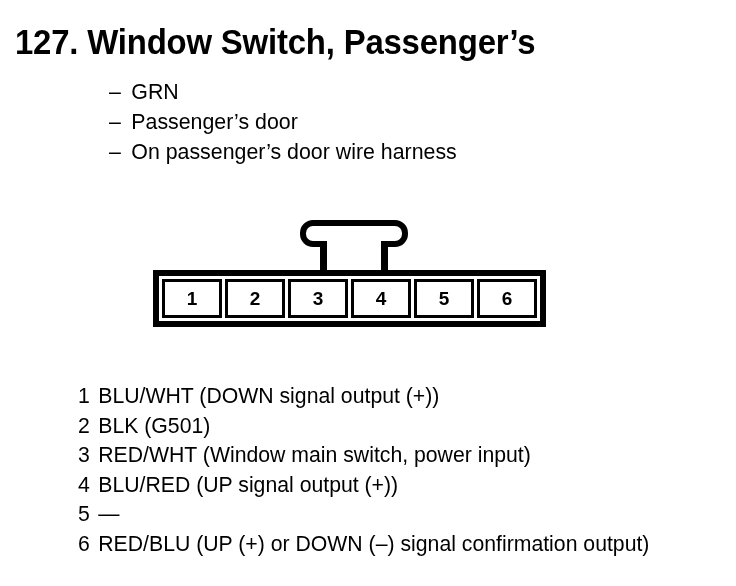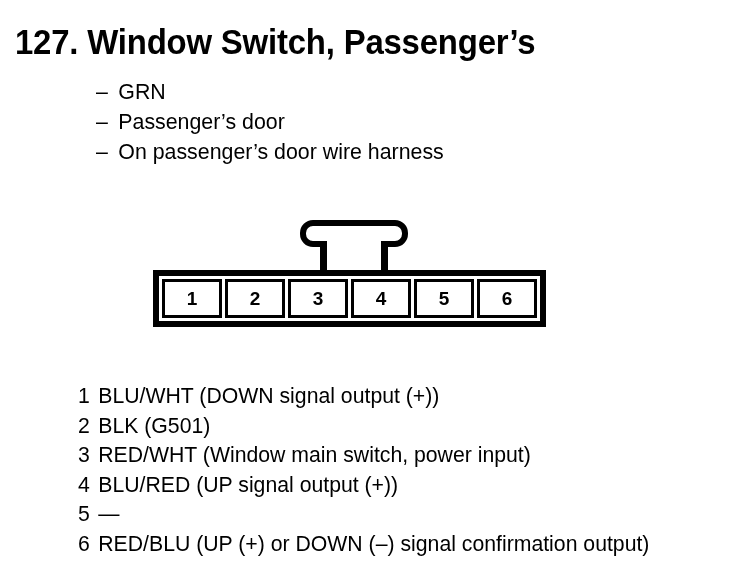--- a/index.html
+++ b/index.html
@@ -28,21 +28,21 @@
     letter-spacing: -0.2px;
     line-height: 40px;
     white-space: nowrap;
     transform: scaleX(0.94);
     transform-origin: left top;
   }
 
   
   .bullets {
     position: absolute;
-    left: 96px;
+    left: 109px;
     top: 77px;
     font-size: 22px;
     line-height: 30px;
   }
   .bullet-row {
     white-space: nowrap;
     height: 30px;
     transform: scaleX(0.97);
     transform-origin: left top;
   }

